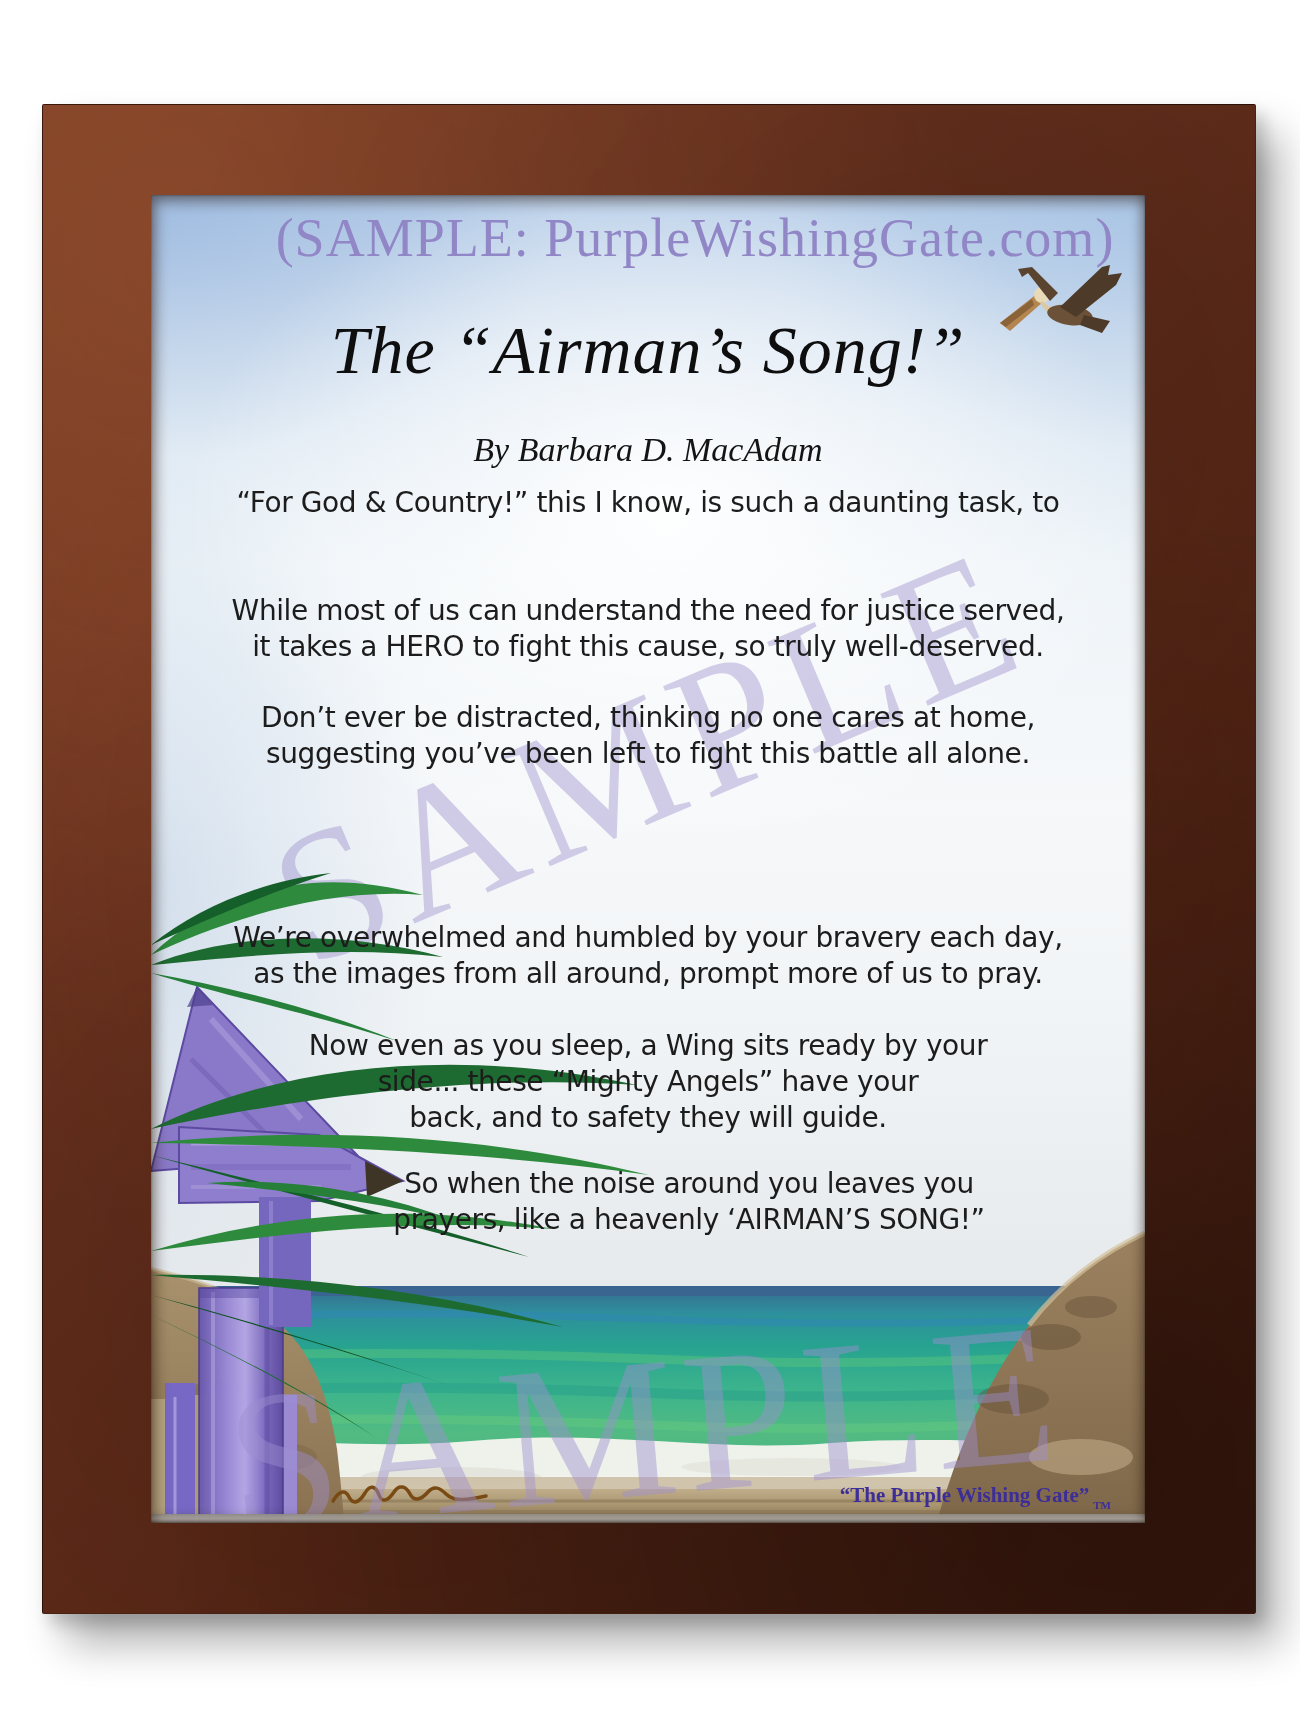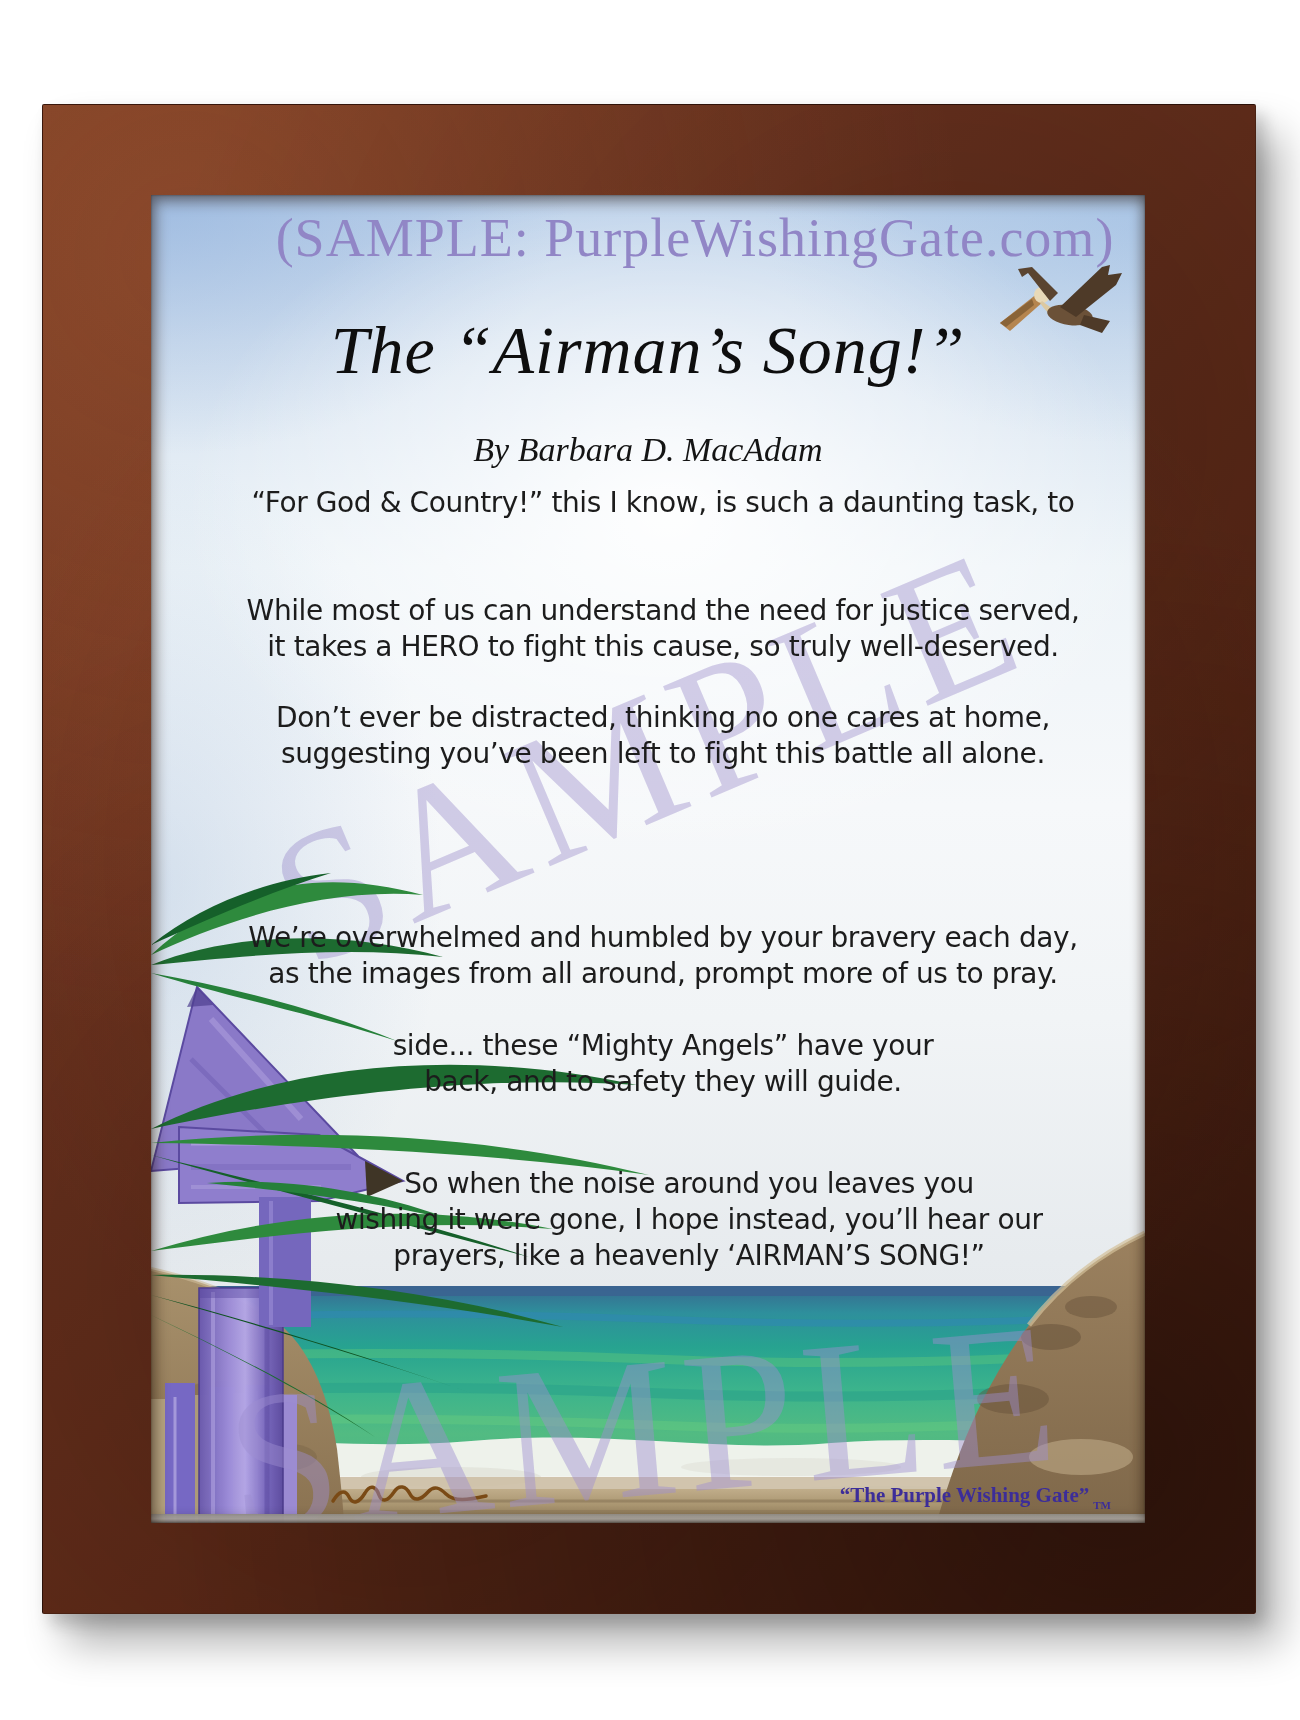--- a/index.html
+++ b/index.html
@@ -54,21 +54,21 @@
     top:116px; font-family:"Liberation Serif",serif; font-style:italic;
     font-size:68px; color:#0e0e0e; letter-spacing:1px;
   }
   .byline{
     top:236px; font-family:"Liberation Serif",serif; font-style:italic;
     font-size:34px; color:#141414;
   }
   .stanza{
     position:absolute; left:0; width:100%; text-align:center; z-index:20;
     font-family:"DejaVu Sans",sans-serif; font-size:28px; line-height:36px;
-    color:#1c1c1c; letter-spacing:-0.4px;padding-left:15px;
+    color:#1c1c1c; letter-spacing:-0.4px;
   }
   .s1{top:290px}.s2{top:398px}.s3{top:505px}.s4{top:615px}
   .s5{top:725px}.s6{top:833px}.s7{top:971px; padding-left:82px; box-sizing:border-box;}
   
   .wm{
     position:absolute; width:1100px; text-align:center;
     font-family:"Liberation Serif",serif; pointer-events:none; white-space:nowrap;
   }
   .wm-mid{
     left:-53px; top:455px; z-index:4; font-size:185px; letter-spacing:10px;
@@ -248,26 +248,26 @@
       </div>
       <div class="stanza s3">
         <div>Don’t ever be distracted, thinking no one cares at home,</div>
         <div>suggesting you’ve been left to fight this battle all alone.</div>
       </div>
       <div class="stanza s5">
         <div>We’re overwhelmed and humbled by your bravery each day,</div>
         <div>as the images from all around, prompt more of us to pray.</div>
       </div>
       <div class="stanza s6">
+        <div>Now even as you sleep, a Wing sits ready by your</div>
         <div>side... these “Mighty Angels” have your</div>
         <div>back, and to safety they will guide.</div>
       </div>
       <div class="stanza s7">
         <div>So when the noise around you leaves you</div>
-        <div>wishing it were gone, I hope instead, you’ll hear our</div>
         <div>prayers, like a heavenly ‘AIRMAN’S SONG!”</div>
       </div>
 
       <div class="brand">
         <span>“The Purple Wishing Gate”</span><span class="tm">TM</span>
       </div>
 
       <div class="glass-edge"></div>
       <div class="art-vignette"></div>
     </div>

